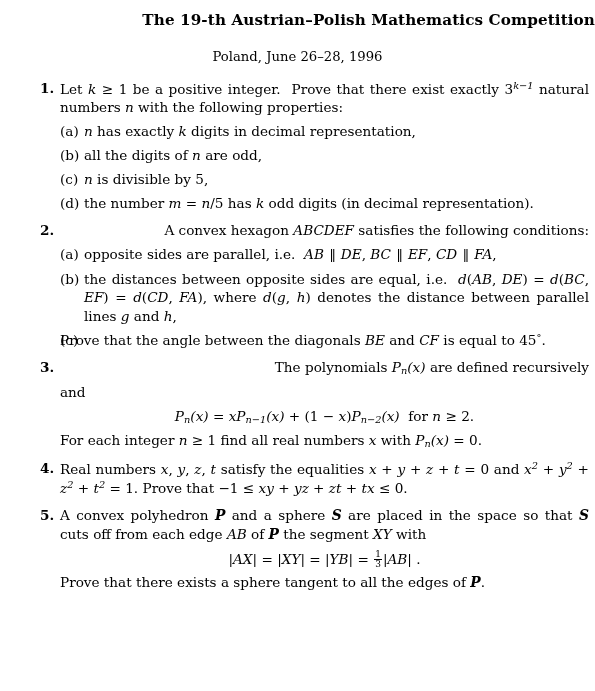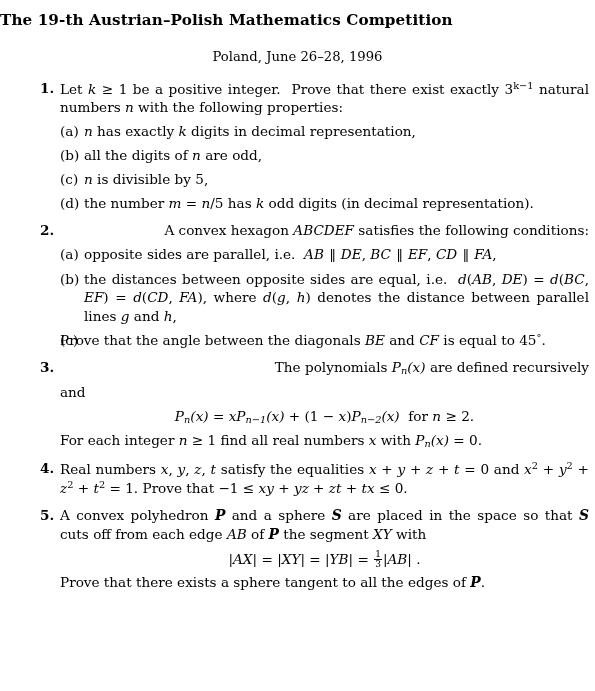--- a/index.html
+++ b/index.html
@@ -17,21 +17,21 @@
   }
   .page {
     width: 595px;
     height: 691px;
     position: relative;
     padding: 0;
   }
 
   
   .title {
-    text-align: left;
+    text-align: right;
     font-weight: bold;
     font-size: 15.2px;
     letter-spacing: 0.1px;
     margin: 11px 0 0 0;
     line-height: 1.25;
   }
   .subtitle {
     text-align: center;
     font-size: 13.2px;
     margin: 19px 0 0 0;
@@ -103,20 +103,21 @@
     display: block;
     text-align: center;
     margin: 6px 0 4px 0;
     font-size: 13.6px;
     text-indent: 0;
   }
   .display.tight { margin: 5px 0 2px 0; }
   sup.sm {
     font-size: 0.72em;
     vertical-align: 0.48em;
+    font-style: italic;
   }
   sub.sm {
     font-size: 0.72em;
     vertical-align: -0.22em;
     font-style: italic;
   }
   .deg {
     font-size: 0.72em;
     vertical-align: 0.42em;
     font-style: normal;

